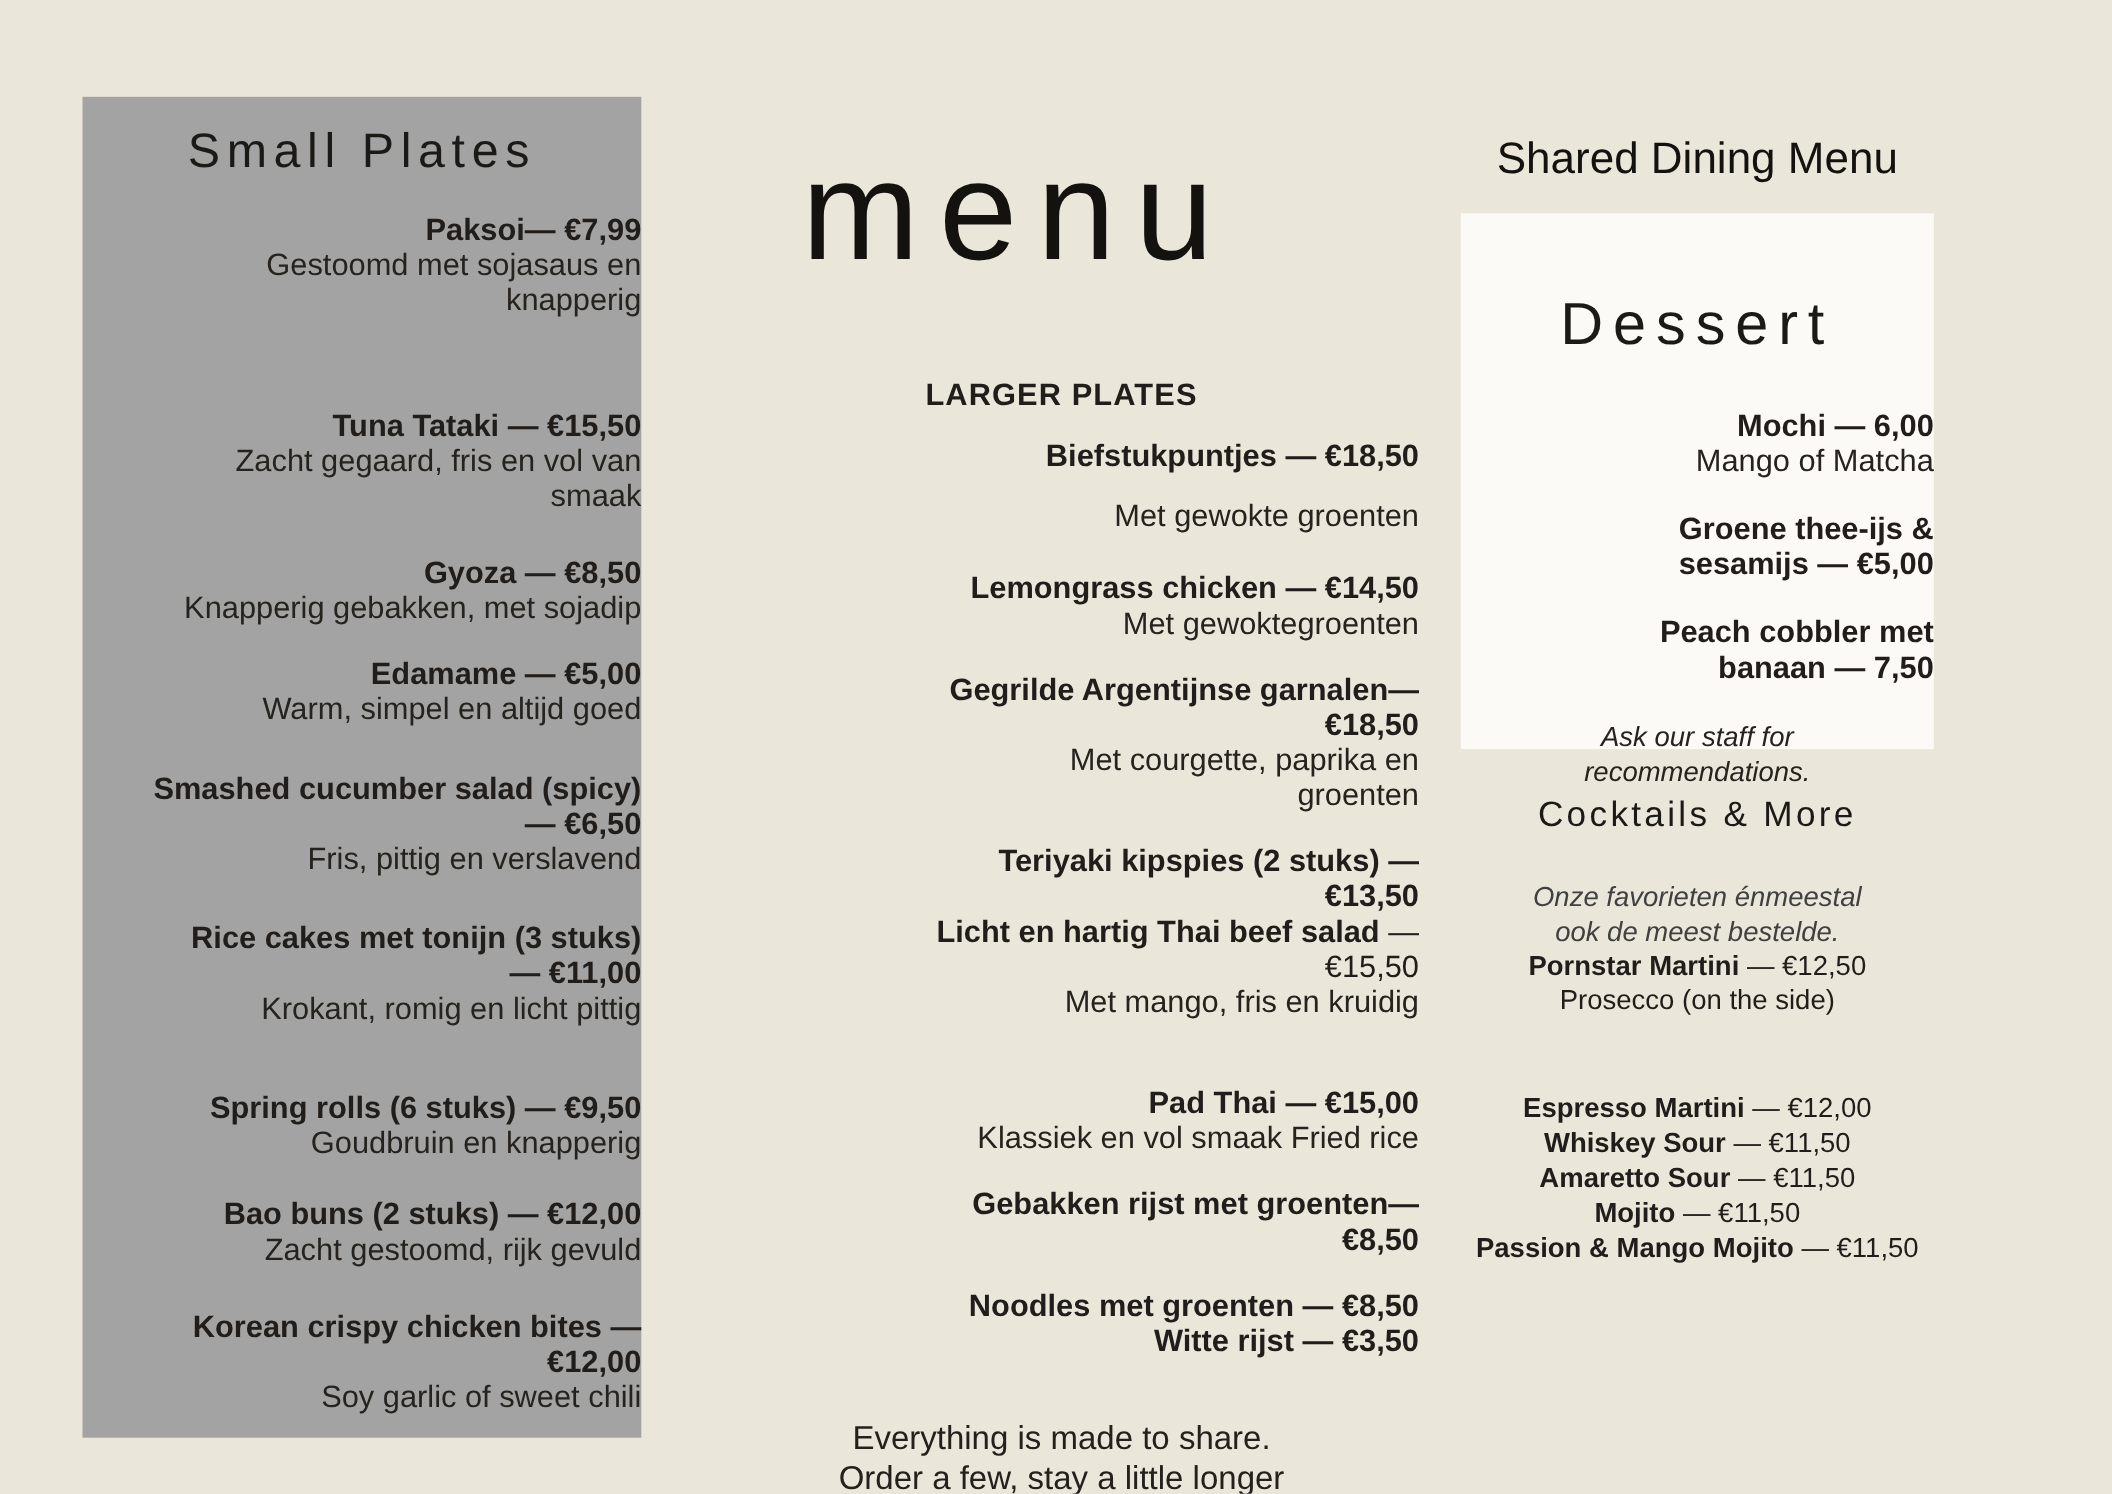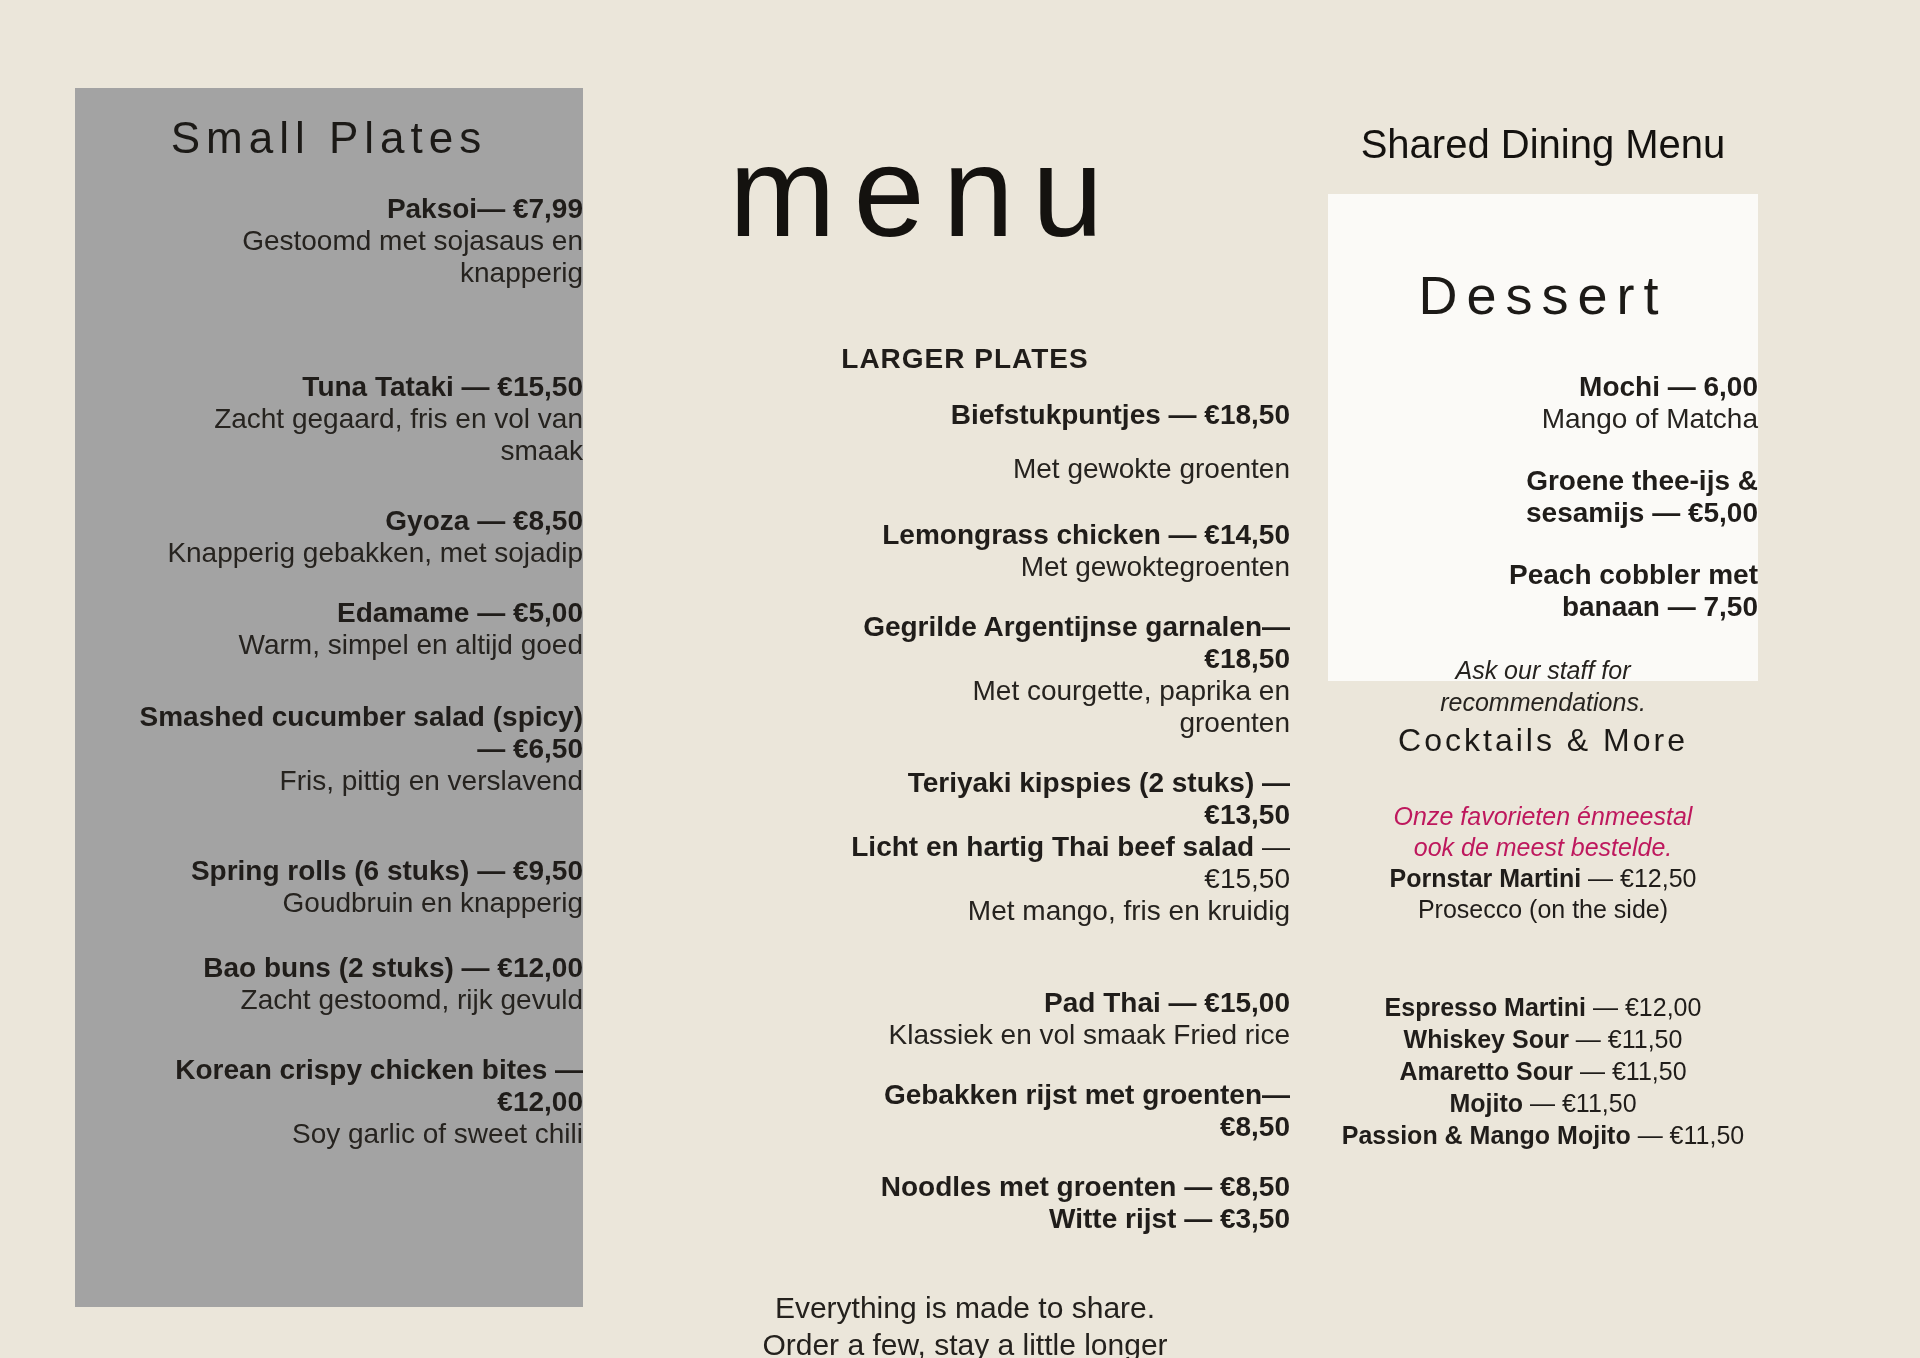--- a/index.html
+++ b/index.html
@@ -66,21 +66,21 @@
   }
   #dessert-title { font-weight:400; letter-spacing:9px; font-size:54px; line-height:62px; color:#1c1a17; }
   #dessert-panel .m0 { margin-top:30px; }
   #dessert-panel .m1 { margin-top:30px; }
   #dessert-panel .m2 { margin-top:30px; }
   .note { margin-top:31px; font-size:25px; line-height:32px; font-style:italic; white-space:pre-line; color:#26231f; }
   #cocktails-title {
     margin-top:32px; font-weight:400; letter-spacing:3px; font-size:32px; line-height:54px; color:#1c1a17;
   }
   #cocktails-intro-block { margin-top:34px; font-size:25px; line-height:31px; }
-  #cocktails-intro { font-style:italic; white-space:pre-line; color:#be185d; }
+  #cocktails-intro { font-style:italic; white-space:pre-line; color:#404040; }
   .drink-line .bld { font-weight:700; }
   .drink-line .reg { font-weight:400; }
   #cocktail-list { margin-top:66px; font-size:25px; line-height:32px; }
 </style>
 </head>
 <body>
 
 <section class="panel" id="left-panel">
   <h1 class="col-heading">Small Plates</h1>
 
@@ -99,20 +99,25 @@
     <div class="d">Knapperig gebakken, met sojadip</div>
   </div>
   <div class="item i3">
     <div class="t">Edamame — €5,00</div>
     <div class="d">Warm, simpel en altijd goed</div>
   </div>
   <div class="item i4">
     <div class="t">Smashed cucumber salad (spicy)
 — €6,50</div>
     <div class="d">Fris, pittig en verslavend</div>
+  </div>
+  <div class="item i5">
+    <div class="t">Rice cakes met tonijn (3 stuks)
+— €11,00</div>
+    <div class="d">Krokant, romig en licht pittig</div>
   </div>
   <div class="item i6">
     <div class="t">Spring rolls (6 stuks) — €9,50</div>
     <div class="d">Goudbruin en knapperig</div>
   </div>
   <div class="item i7">
     <div class="t">Bao buns (2 stuks) — €12,00</div>
     <div class="d">Zacht gestoomd, rijk gevuld</div>
   </div>
   <div class="item i8">

